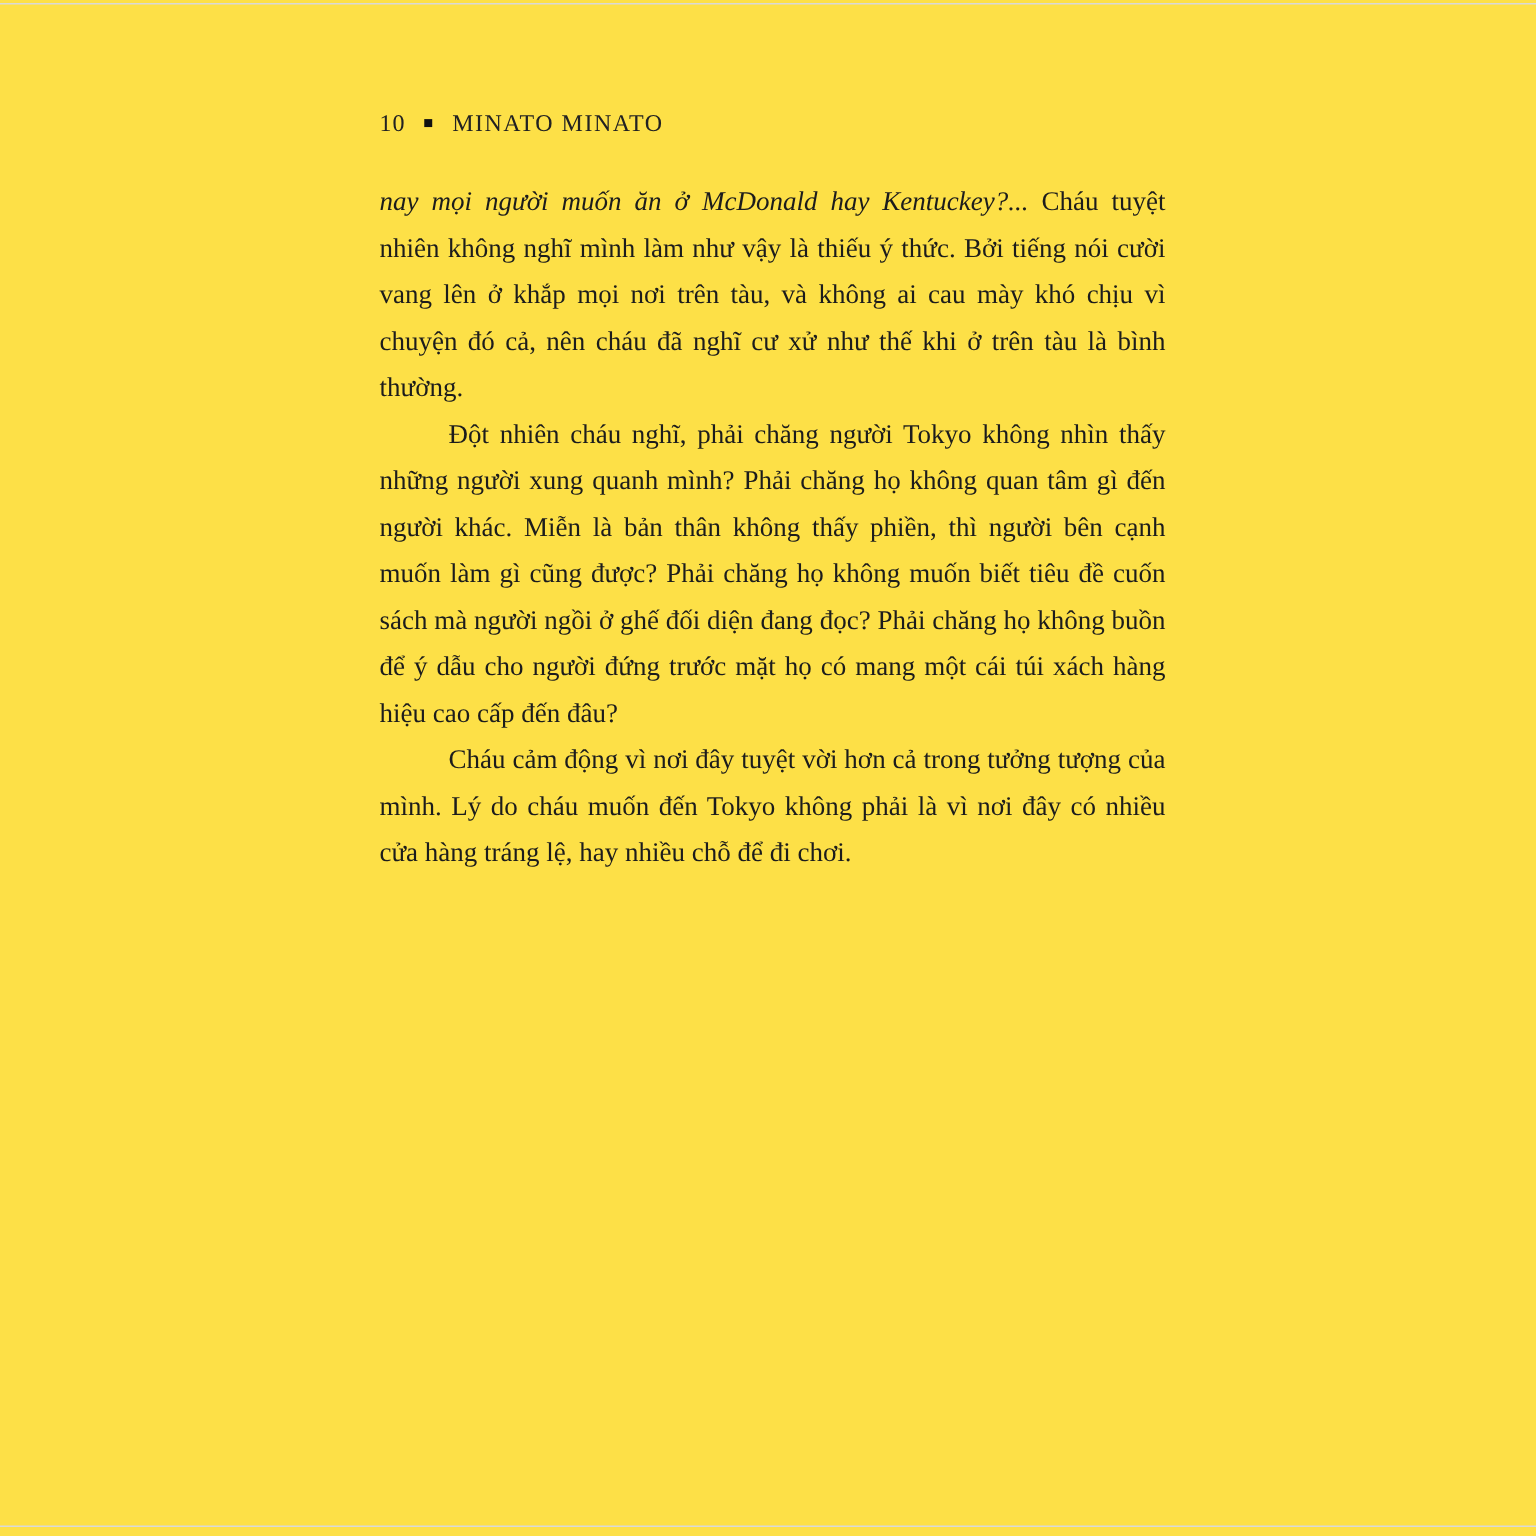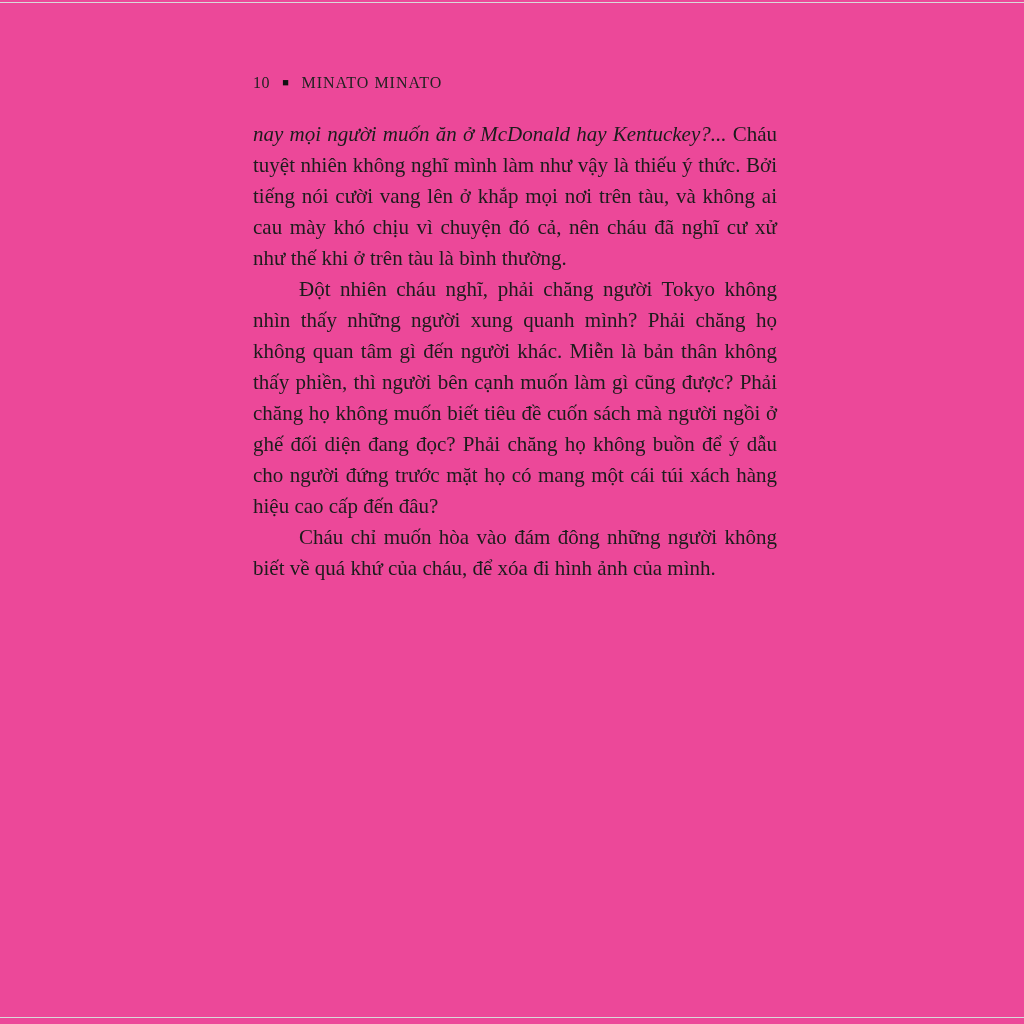--- a/index.html
+++ b/index.html
@@ -4,21 +4,21 @@
 <style>
   html, body {
     margin: 0;
     padding: 0;
     background: #ffffff;
   }
   .page {
     position: relative;
     width: 1024px;
     height: 1024px;
-    background: #ec4899;
+    background: #fde047;
     overflow: hidden;
     font-family: "Liberation Serif", "DejaVu Serif", serif;
     color: #1c1c1c;
   }
   .edge-line {
     position: absolute;
     left: 0;
     width: 100%;
     height: 1px;
     background: #d9d9d9;
@@ -49,21 +49,21 @@
     line-height: 1;
     margin-right: 12px;
     color: #111111;
     transform: translateY(-1px);
   }
   .running-title {
     letter-spacing: 1px;
   }
 
   .body-text {
-    font-size: 21px;
+    font-size: 18px;
     line-height: 31px;
     text-align: justify;
     color: #1c1c1c;
   }
   .body-text p {
     margin: 0;
     text-indent: 46px;
   }
   .body-text p.no-indent {
     text-indent: 0;
@@ -87,21 +87,21 @@
       <span class="running-title">MINATO MINATO</span>
     </div>
 
     <div class="body-text">
       <p class="no-indent"><em>nay mọi người muốn ăn ở McDonald hay Kentuckey?...</em>
         <span>Cháu tuyệt nhiên không nghĩ mình làm như vậy là thiếu ý thức. Bởi tiếng nói cười vang lên ở khắp mọi nơi trên tàu, và không ai cau mày khó chịu vì chuyện đó cả, nên cháu đã nghĩ cư xử như thế khi ở trên tàu là bình thường.</span></p>
 
       <p>Đột nhiên cháu nghĩ, phải chăng người Tokyo không nhìn thấy những người xung quanh mình? Phải chăng họ không quan tâm gì đến người khác. Miễn là bản thân không thấy phiền, thì người bên cạnh muốn làm gì cũng được? Phải chăng họ không muốn biết tiêu đề cuốn sách mà người ngồi ở ghế đối diện đang đọc? Phải chăng họ không buồn để ý dẫu cho người đứng trước mặt họ có mang một cái túi xách hàng hiệu cao cấp đến đâu?</p>
 
 
+      <p>Cháu cảm động vì nơi đây tuyệt vời hơn cả trong tưởng tượng của mình. Lý do cháu muốn đến Tokyo không phải là vì nơi đây có nhiều cửa hàng tráng lệ, hay nhiều chỗ để đi chơi.</p>
 
-      <p>Cháu chỉ muốn hòa vào đám đông những người không biết về quá khứ của cháu, để xóa đi hình ảnh của mình.</p>
     </div>
 
   </div>
 
   <div class="edge-line edge-bottom"></div>
 
 </div>
 
 </body></html>

